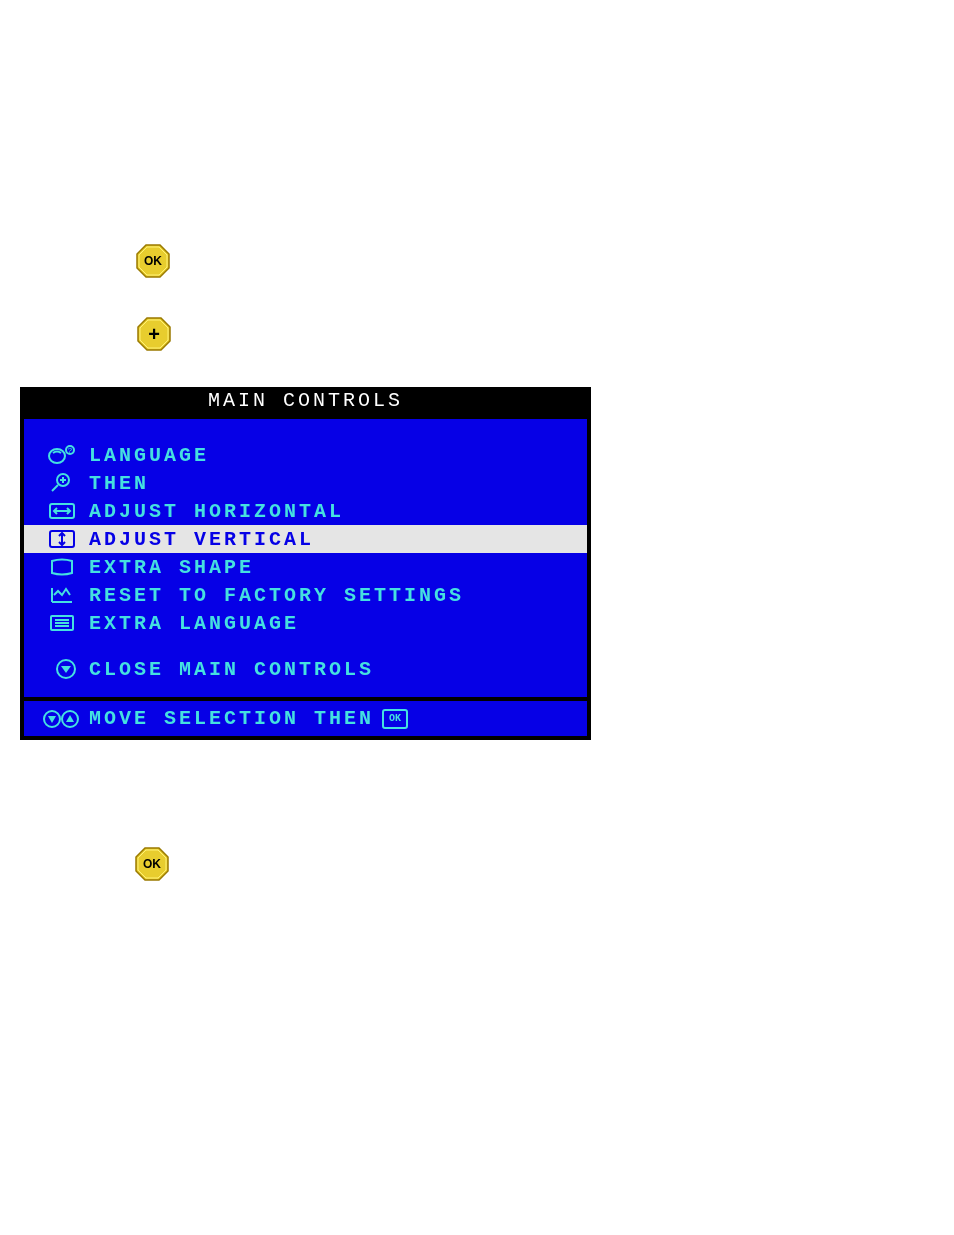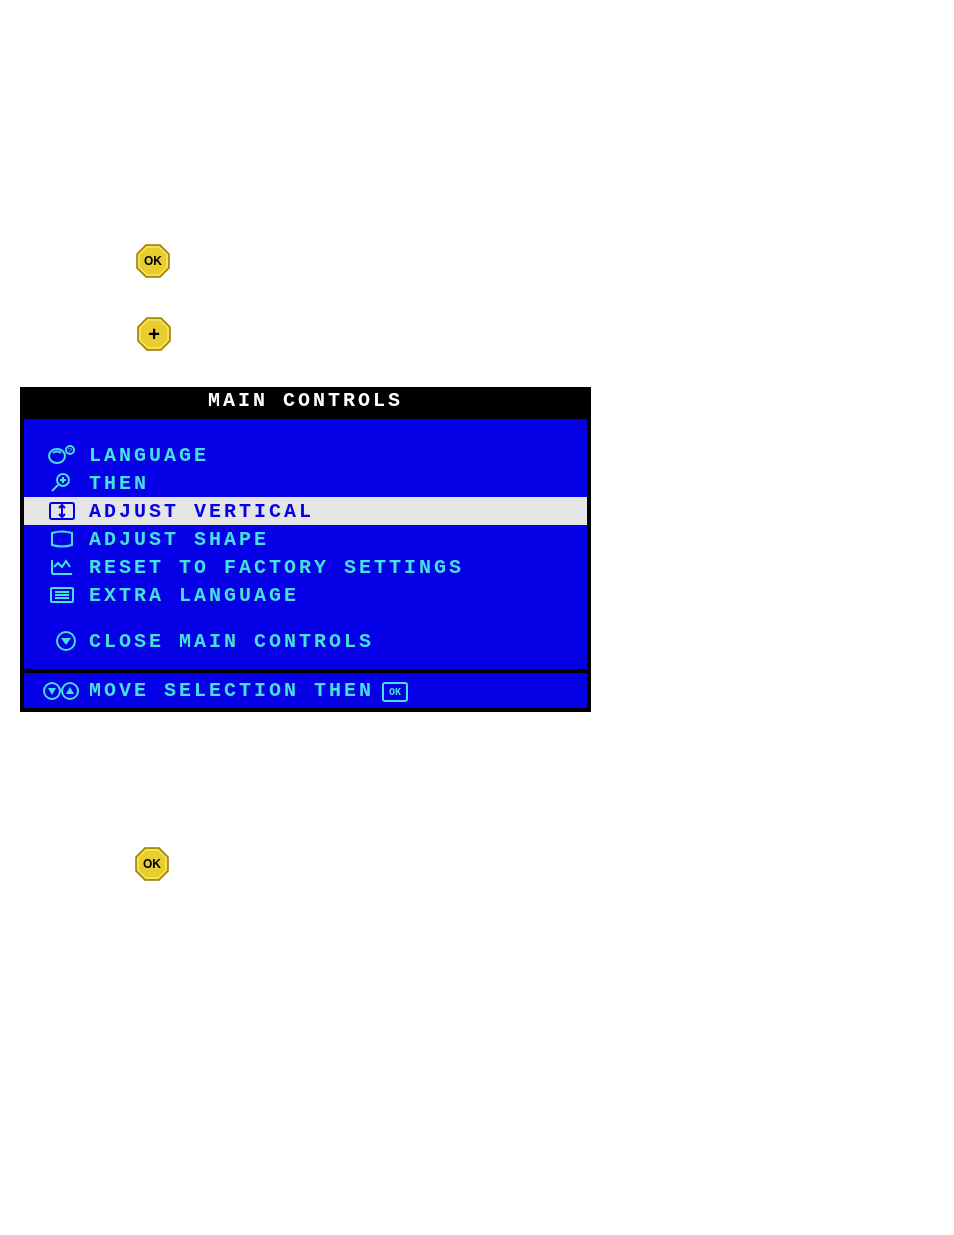--- a/index.html
+++ b/index.html
@@ -5,30 +5,30 @@
   html,body{margin:0;padding:0;background:#fff;font-family:"Courier New",monospace}
   .page{width:784px;height:1235px;position:relative;background:#fff}
 
   
   .oct{position:absolute;width:34px;height:34px;display:flex;align-items:center;justify-content:center}
   .oct svg{position:absolute;top:0;left:0}
   .oct .glyph{position:relative;z-index:2;font-weight:bold;font-size:12px;color:#000;font-family:Arial,sans-serif}
 
   
   .osd{position:absolute;left:20px;top:387px;width:571px;background:#000}
-  .osd-header{background:#000;color:#fff;text-align:center;font-weight:bold;font-size:20px;letter-spacing:3px;padding:2px 0 5px}
+  .osd-header{background:#000;color:#fff;text-align:center;font-weight:normal;font-size:20px;letter-spacing:3px;padding:2px 0 5px}
   .osd-body{background:#0600e6;border:4px solid #000;border-top:2px solid #000;border-bottom:2px solid #000;padding:22px 0 14px}
   .row{display:flex;align-items:center;height:28px;padding:0 10px 0 10px}
   .row .icon{width:55px;display:flex;justify-content:center;align-items:center;color:#45e0e0}
   .row .icon svg{stroke:#45e0e0;fill:none}
   .row.sel{background:#e5e5e5}
   .row.sel .label{color:#0600e6}
   .row.sel .icon svg{stroke:#0600e6}
   .label{font-family:Liberation Mono, monospace;font-weight:bold;font-size:20px;letter-spacing:3px;color:#45e0e0}
-  .osd-foot{background:#0600e6;border:4px solid #000;border-top:2px solid #000;display:flex;align-items:flex-end;padding:6px 10px}
+  .osd-foot{background:#0600e6;border:4px solid #000;border-top:2px solid #000;display:flex;align-items:center;padding:6px 10px}
   .osd-foot .icon{width:55px;display:flex;justify-content:center;align-items:center}
   .osd-foot .label{color:#45e0e0}
   .okbox{display:inline-flex;align-items:center;justify-content:center;border:2px solid #45e0e0;border-radius:3px;width:22px;height:16px;font-size:10px;color:#45e0e0;font-weight:bold;margin-left:8px}
 
   .close-row{display:flex;align-items:center;height:28px;padding:0 10px 0 18px;margin-top:18px}
   .close-row .icon{width:47px;display:flex;justify-content:center;align-items:center}
 </style>
 </head>
 <body>
 
@@ -72,40 +72,51 @@
           <svg width="26" height="22" viewBox="0 0 26 22" stroke-width="2">
             <circle cx="14" cy="8" r="6"></circle>
             <line x1="14" y1="5" x2="14" y2="11"></line>
               <line x1="11" y1="8" x2="17" y2="8"></line>
             <line x1="9" y1="13" x2="3" y2="19"></line>
           </svg>
         </span>
         <span class="label">THEN</span>
       </div>
 
+      <div class="row">
+        <span class="icon">
+          <svg width="28" height="20" viewBox="0 0 28 20" stroke-width="2">
+            <rect x="2" y="3" width="24" height="14" rx="2"></rect>
+            <line x1="6" y1="10" x2="22" y2="10"></line>
+            <polyline points="9,7 6,10 9,13"></polyline>
+              <polyline points="19,7 22,10 19,13"></polyline>
+          </svg>
+        </span>
+        <span class="label">ADJUST HORIZONTAL</span>
+      </div>
 
       <div class="row sel">
         <span class="icon">
           <svg width="28" height="20" viewBox="0 0 28 20" stroke-width="2">
             <rect x="2" y="2" width="24" height="16" rx="2"></rect>
             <line x1="14" y1="5" x2="14" y2="15"></line>
             <polyline points="11,7 14,4 17,7"></polyline>
               <polyline points="11,13 14,16 17,13"></polyline>
           </svg>
         </span>
         <span class="label">ADJUST VERTICAL</span>
       </div>
 
       <div class="row">
         <span class="icon">
           <svg width="28" height="20" viewBox="0 0 28 20" stroke-width="2">
             <path d="M4 4 Q14 1 24 4 L24 16 Q14 19 4 16 Z"></path>
           </svg>
         </span>
-        <span class="label">ADJUST SHAPE</span>
+        <span class="label">EXTRA SHAPE</span>
       </div>
 
 
       <div class="row">
         <span class="icon">
           <svg width="28" height="20" viewBox="0 0 28 20" stroke-width="2">
             <line x1="4" y1="17" x2="4" y2="3"></line>
             <line x1="4" y1="17" x2="24" y2="17"></line>
             <polyline points="6,10 10,6 14,10 18,4 22,10"></polyline>
           </svg>

